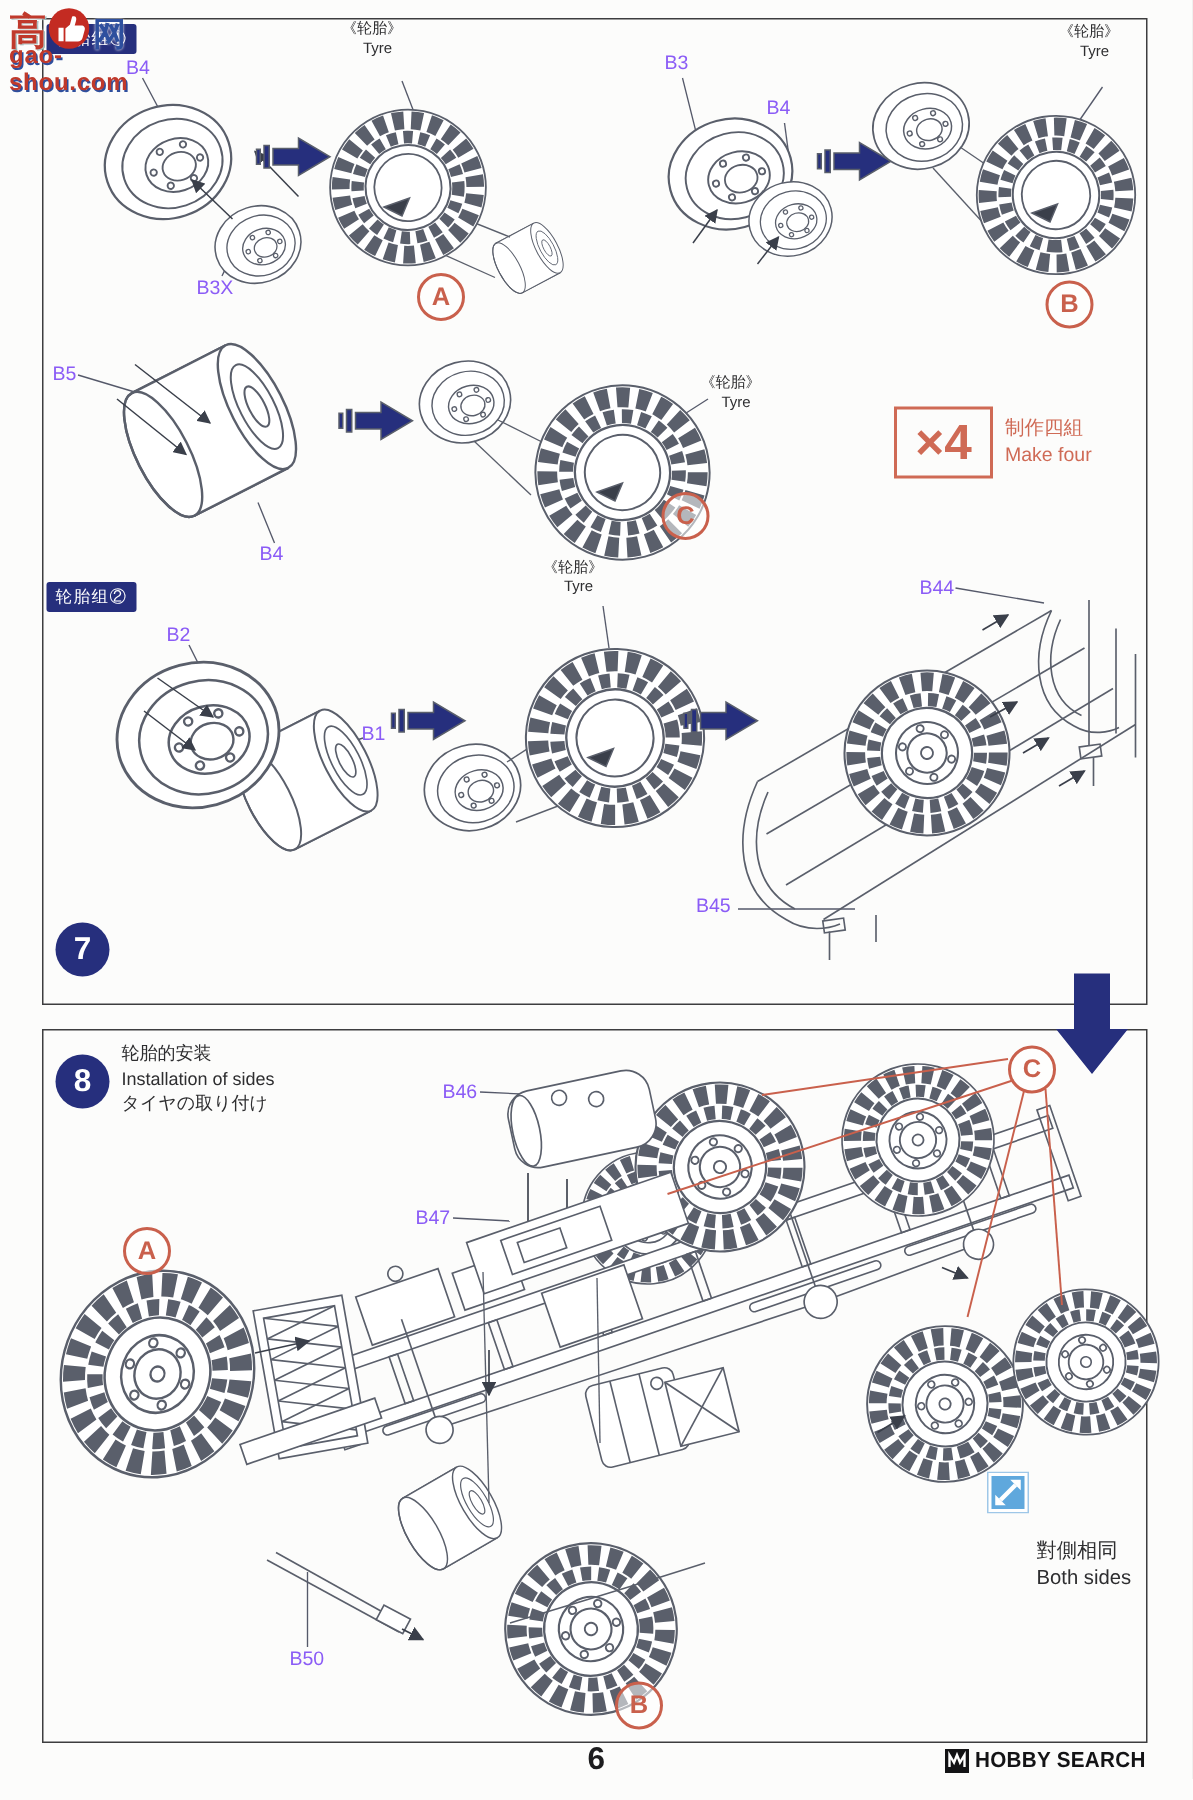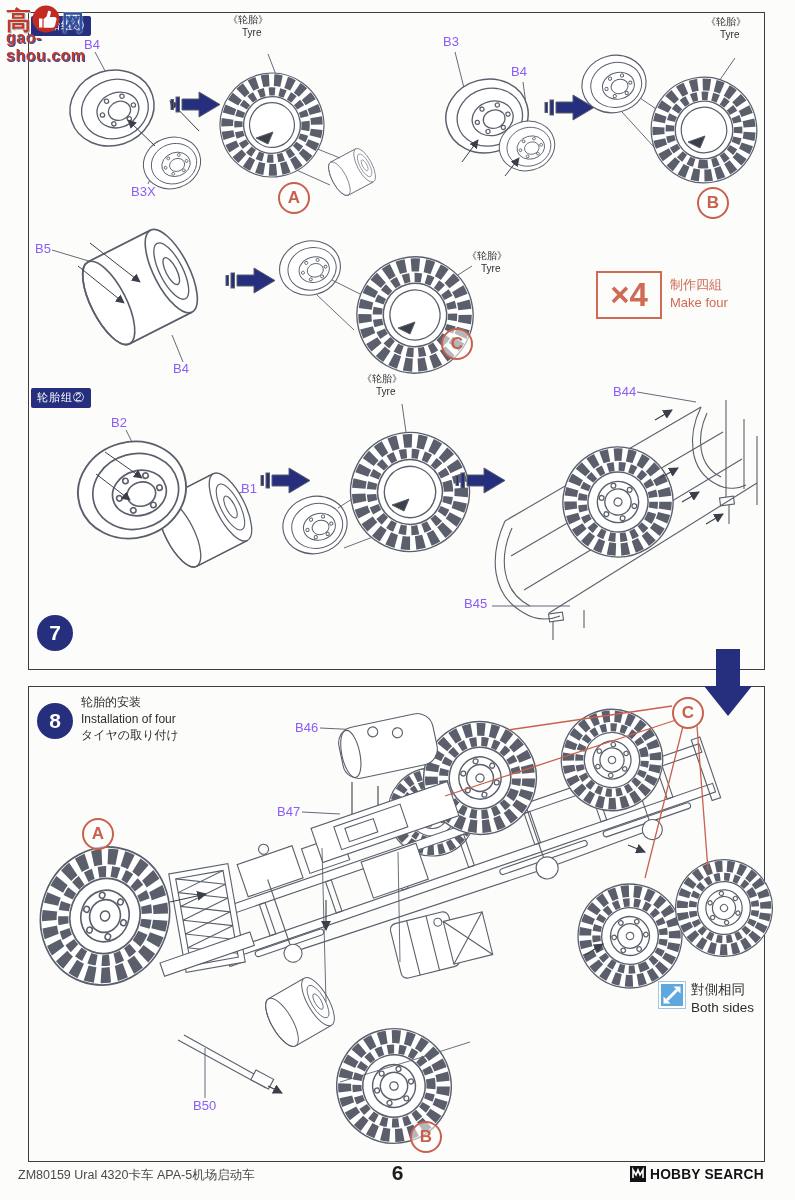--- a/index.html
+++ b/index.html
@@ -23,21 +23,21 @@
   .mk{position:absolute;color:#cf6a55;font-size:13px;z-index:5;white-space:nowrap;}
   .wm{position:absolute;left:2px;top:2px;width:110px;height:44px;z-index:10;}
   .wm .cl{position:absolute;left:4px;top:2px;font-size:25px;font-weight:bold;color:#c0392b;
           text-shadow:0 0 2px #fff,1px 1px 0 #8aa;}
   .wm .cr{position:absolute;left:60px;top:6px;font-size:22px;font-weight:bold;color:#2e4f9e;
           text-shadow:0 0 2px #fff;}
   .wm .url{position:absolute;left:4px;top:27px;font-size:16px;font-weight:bold;color:#c0392b;
            text-shadow:1px 1px 0 #2e4f9e;letter-spacing:.5px;}
   .thumb{position:absolute;left:28px;top:0px;}
   .bothsides-wrap{position:absolute;left:658px;top:981px;z-index:6;display:flex;gap:5px;}
-  .bs-text{font-size:13.5px;color:#2e2e30;line-height:1.3;}
+  .bs-text{font-size:13.5px;color:#2e2e30;line-height:1.3;margin-top:44px;}
   .footer-kit{position:absolute;left:18px;top:1167px;font-size:12.5px;color:#4a4a4c;z-index:5;}
   .footer-page{position:absolute;left:0;top:1161px;width:795px;text-align:center;font-size:21px;
                font-weight:bold;color:#1c1c1e;z-index:5;}
   .brand{position:absolute;left:630px;top:1166px;display:flex;align-items:center;gap:4px;z-index:5;}
   .brand .bt{font-size:14.5px;font-weight:bold;letter-spacing:.2px;color:#131315;transform:scaleX(.95);transform-origin:left;}
 </style>
 </head>
 <body>
 
 <div class="page">
@@ -351,21 +351,21 @@
     <div class="en">Tyre</div>
   </div>
   <div class="lbl" style="left:613px;top:384px;">B44</div>
   <div class="lbl" style="left:464px;top:596px;">B45</div>
 
   <div class="stepnum" style="left:37px;top:615px;">7</div>
 
   <div class="stepnum" style="left:37px;top:703px;">8</div>
   <div class="steptitle" style="left:81px;top:694px;">
     <div>轮胎的安装</div>
-    <div>Installation of four</div>
+    <div>Installation of sides</div>
     <div>タイヤの取り付け</div>
   </div>
   <div class="lbl" style="left:295px;top:720px;">B46</div>
   <div class="lbl" style="left:277px;top:804px;">B47</div>
   <div class="lbl" style="left:193px;top:1098px;">B50</div>
   <div class="callout" style="left:672px;top:697px;">C</div>
   <div class="callout" style="left:82px;top:818px;">A</div>
   <div class="callout" style="left:410px;top:1121px;">B</div>
 
   <div class="bothsides-wrap">
@@ -375,21 +375,20 @@
       <line x1="9" y1="19" x2="19" y2="9" stroke="#ffffff" stroke-width="3"></line>
       <path d="M15.5,5.5 L22.5,5.5 L22.5,12.5 Z" fill="#ffffff"></path>
       <path d="M5.5,15.5 L5.5,22.5 L12.5,22.5 Z" fill="#ffffff"></path>
     </svg>
     <div class="bs-text">
       <div>對側相同</div>
       <div>Both sides</div>
     </div>
   </div>
 
-  <div class="footer-kit">ZM80159  Ural 4320卡车 APA-5机场启动车</div>
   <div class="footer-page">6</div>
   <div class="brand">
     <svg width="16" height="16">
       <rect width="16" height="16" fill="#131315"></rect>
       <path d="M3,12 L3,4 L6,9 L8,4 L10,9 L13,4 L13,12" stroke="#ffffff" stroke-width="1.6" fill="none"></path>
     </svg>
     <span class="bt">HOBBY SEARCH</span>
   </div>
 
 </div>

